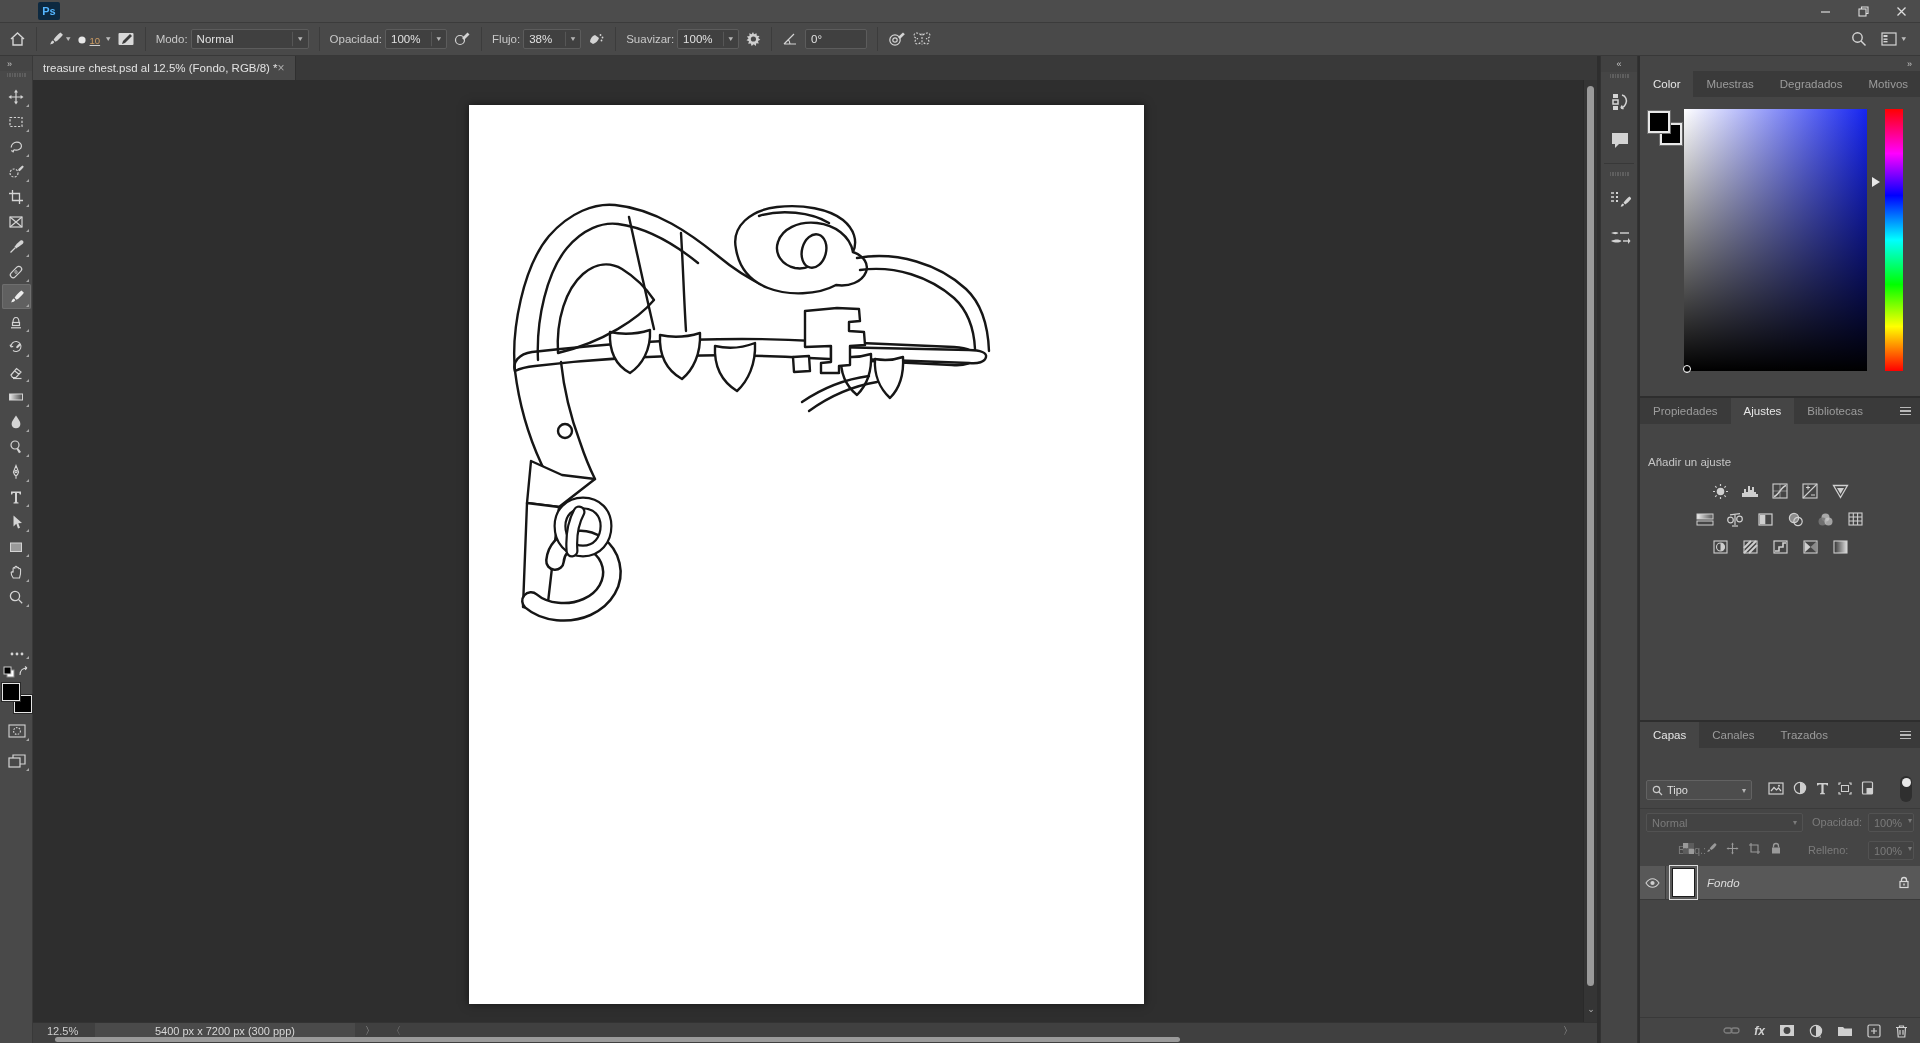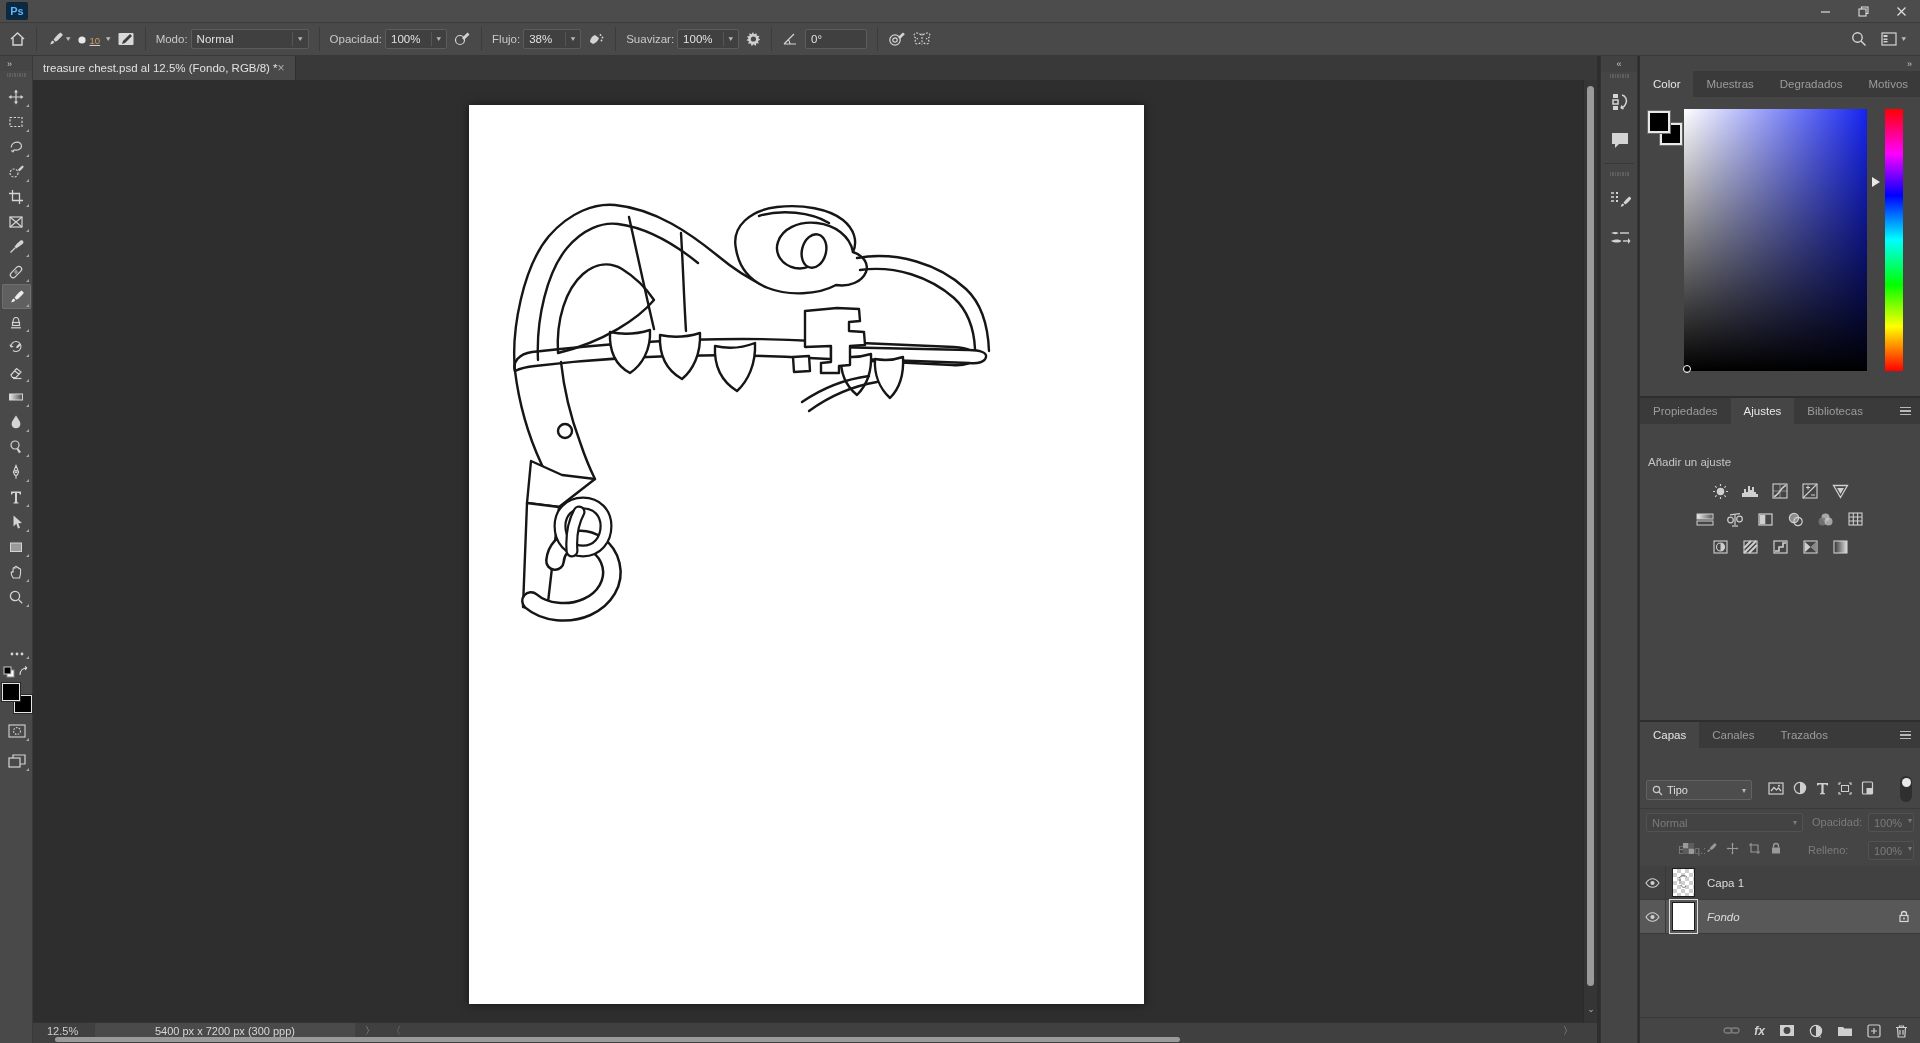--- a/index.html
+++ b/index.html
@@ -1,20 +1,20 @@
 <!DOCTYPE html>
 <html><head>
 <meta charset="utf-8">
 <style>
   html,body{margin:0;padding:0;background:#222;}
   *{box-sizing:border-box;font-family:"Liberation Sans",sans-serif;}
   .stage{position:relative;width:1920px;height:1043px;background:#2e2e2e;overflow:hidden;color:#d6d6d6;-webkit-user-select:none;user-select:none;}
   svg{display:block}
   
-  .titlebar{position:absolute;left:0;top:0;width:1920px;height:22px;background:#4c4c4c;display:flex;align-items:center;}
+  .titlebar{position:absolute;left:0;top:0;width:1920px;height:22px;background:#4c4c4c;display:flex;align-items:center;padding-left:32px;}
   .pslogo{width:22px;height:18px;margin-left:6px;background:#0d2940;color:#55b6ff;font-size:11px;font-weight:bold;display:flex;align-items:center;justify-content:center;border-radius:2px;}
   .menus{display:flex;align-items:center;margin-left:14px;gap:0;}
   .menu{padding:0 9px;font-size:12.5px;color:#e4e4e4;line-height:22px;cursor:default;}
   .winctl{margin-left:auto;display:flex;height:22px;}
   .wbtn{width:38px;height:22px;display:flex;align-items:center;justify-content:center;}
   
   .optionsbar{position:absolute;left:0;top:22px;width:1920px;height:34px;background:#494949;border-top:1px solid #3b3b3b;border-bottom:1px solid #383838;display:flex;align-items:center;padding-left:6px;font-size:11.5px;color:#cfcfcf;}
   .ob-sep{width:1px;height:24px;background:#3c3c3c;margin:0 7px;}
   .ob-item{display:flex;align-items:center;gap:3px;margin:0 3px;}
   .field{background:#404040;border:1px solid #5c5c5c;border-radius:2px;height:20px;display:flex;align-items:center;padding:0 5px;color:#e0e0e0;font-size:11.5px;}
@@ -856,34 +856,20 @@
               </span>
           </span>
           <span class="fill-lbl dis">Relleno:</span>
           <span class="disfield fill-val">
             <span>100%</span>
           </span>
           <span class="dis" style="position:absolute;right:8px;top:7px;font-size:8px">▾</span>
         </div>
 
         <div class="layers">
-          <div class="lrow">
-            <span class="leye">
-                <svg width="15" height="10" viewBox="0 0 15 10">
-                  <path d="M1 5 C3 1.8 5.5 0.7 7.5 0.7 C9.5 0.7 12 1.8 14 5 C12 8.2 9.5 9.3 7.5 9.3 C5.5 9.3 3 8.2 1 5 Z" fill="none" stroke="#cfcfcf" stroke-width="1.1"></path>
-                  <circle cx="7.5" cy="5" r="2.1" fill="#cfcfcf"></circle>
-                </svg>
-              </span>
-            <span class="lthumb checker">
-                <svg class="sketch" width="16" height="22" viewBox="0 0 16 22">
-                  <path d="M3 6 C5 3 9 3 11 5 M4 7 L4 12 M5 13 C6 16 9 16 10 14" fill="none" stroke="#555" stroke-width=".8"></path>
-                </svg>
-              </span>
-            <span class="lname">Capa 1</span>
-          </div>
           <div class="lrow sel">
             <span class="leye">
                 <svg width="15" height="10" viewBox="0 0 15 10">
                   <path d="M1 5 C3 1.8 5.5 0.7 7.5 0.7 C9.5 0.7 12 1.8 14 5 C12 8.2 9.5 9.3 7.5 9.3 C5.5 9.3 3 8.2 1 5 Z" fill="none" stroke="#cfcfcf" stroke-width="1.1"></path>
                   <circle cx="7.5" cy="5" r="2.1" fill="#cfcfcf"></circle>
                 </svg>
               </span>
             <span class="lthumb white active"></span>
             <span class="lname" style="font-style:italic">Fondo</span>
             <span class="lock">

